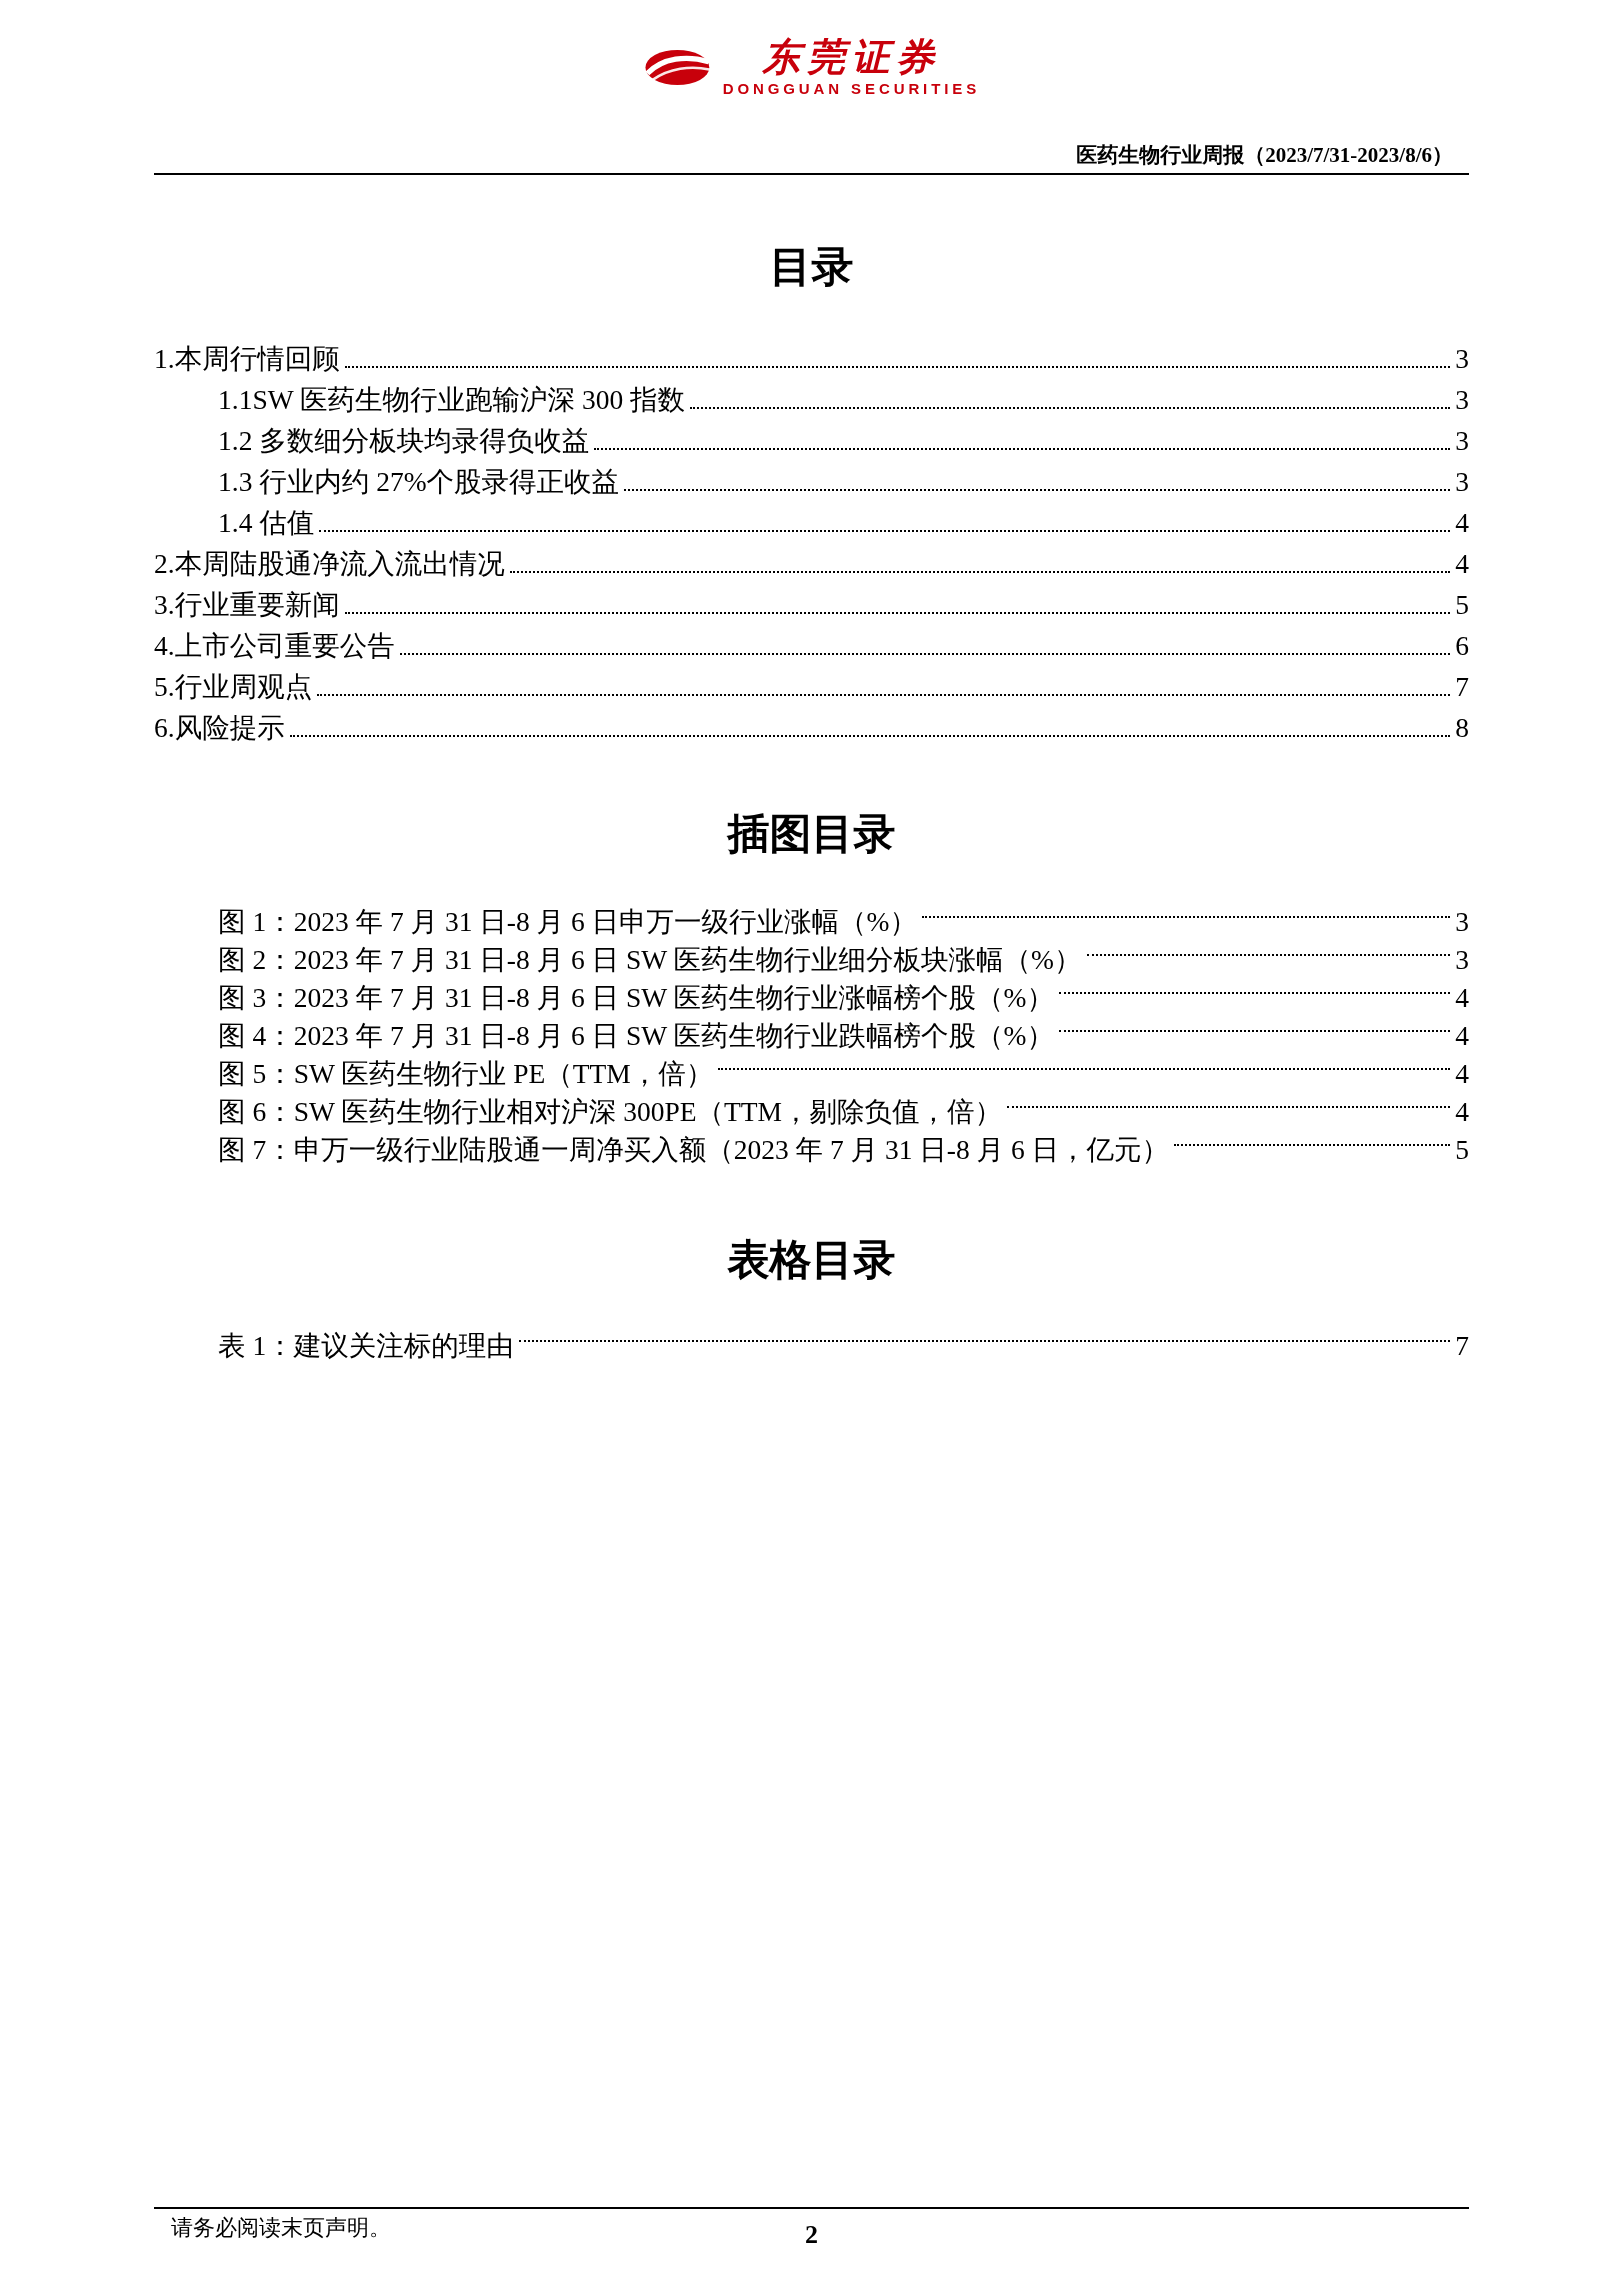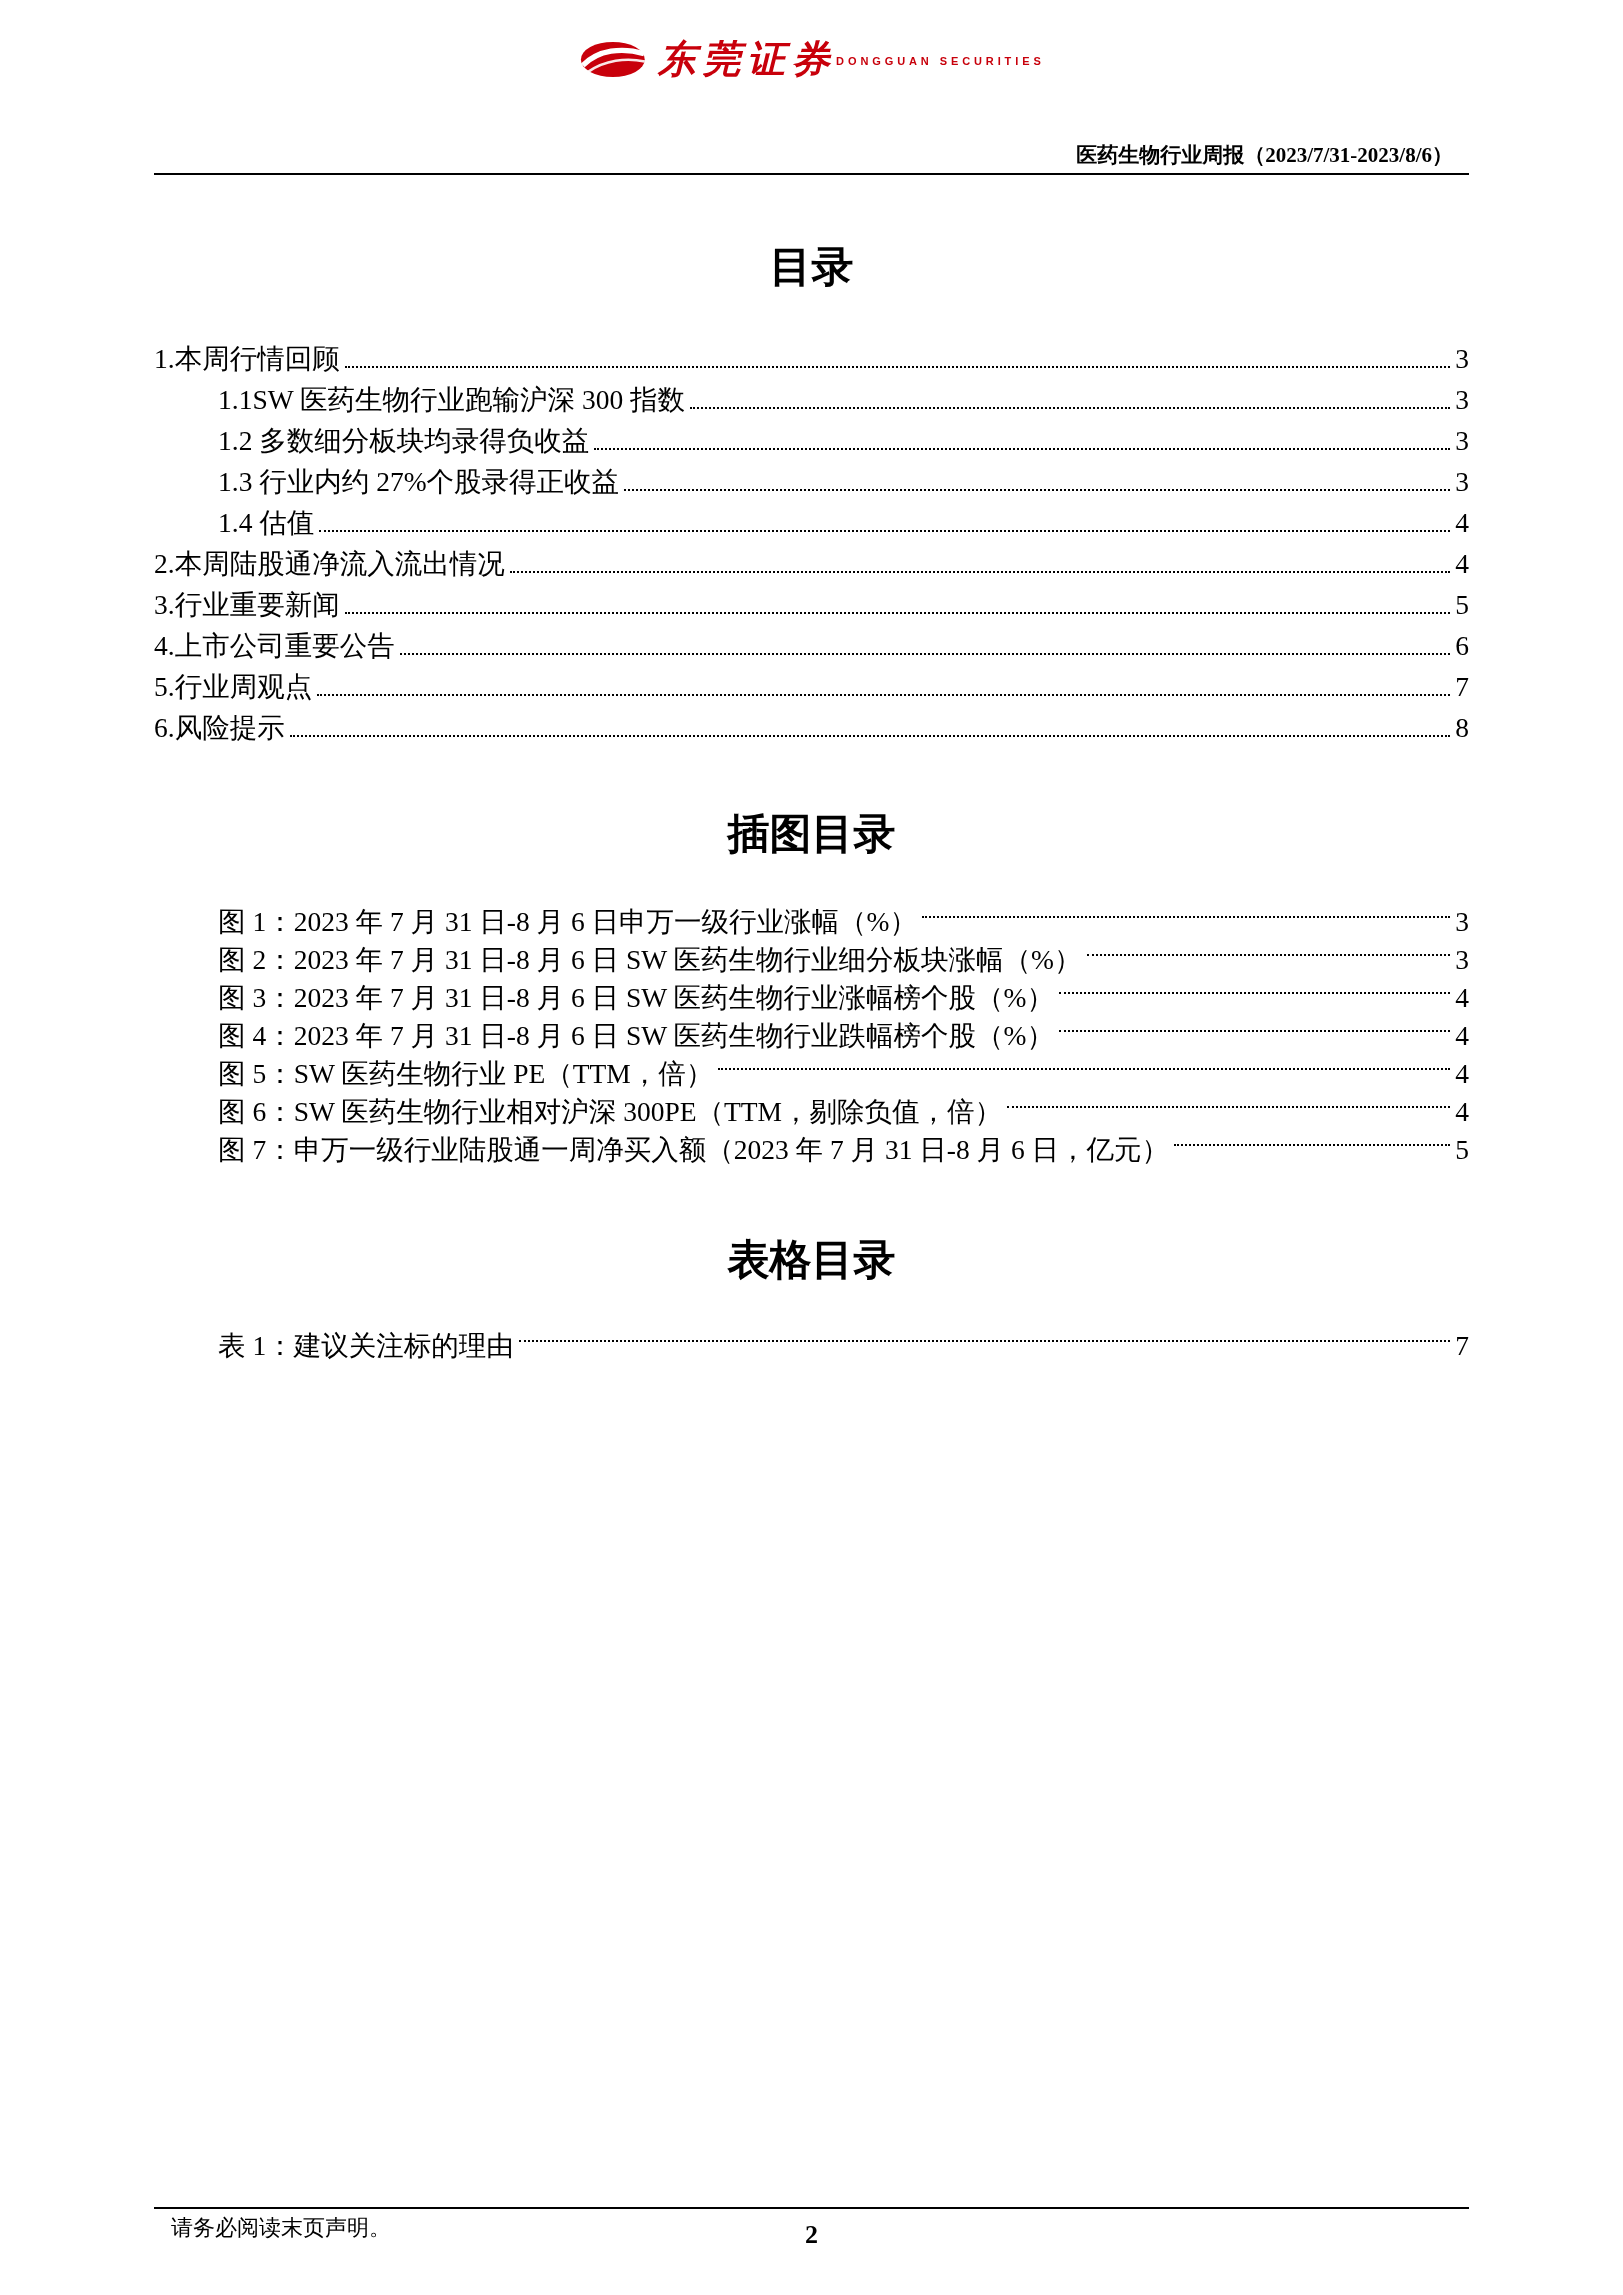--- a/index.html
+++ b/index.html
@@ -24,34 +24,34 @@
   .logo {
     position:absolute;
     left:50%;
     top:38px;
     transform:translateX(-50%);
     display:flex;
     align-items:center;
     gap:11.8px;
   }
   .logo-icon svg { display:block; }
-  .logo-texts { display:flex; flex-direction:row; align-items:center; }
+  .logo-texts { display:flex; flex-direction:column; align-items:center; }
   .brand-name {
     color:#c8000b;
     font-size:38px;
     font-weight:bold;
     font-style:italic;
     letter-spacing:6.5px;
     line-height:1.05;
     white-space:nowrap;
   }
   .brand-en {
     color:#c8000b;
     font-family:"Liberation Sans","DejaVu Sans",sans-serif;
-    font-size:11px;
+    font-size:15px;
     font-weight:bold;
     letter-spacing:3.9px;
     margin-top:2.6px;
     white-space:nowrap;
   }
   .report-title {
     position:absolute;
     right:16px;
     bottom:3.9px;
     font-size:21px;

